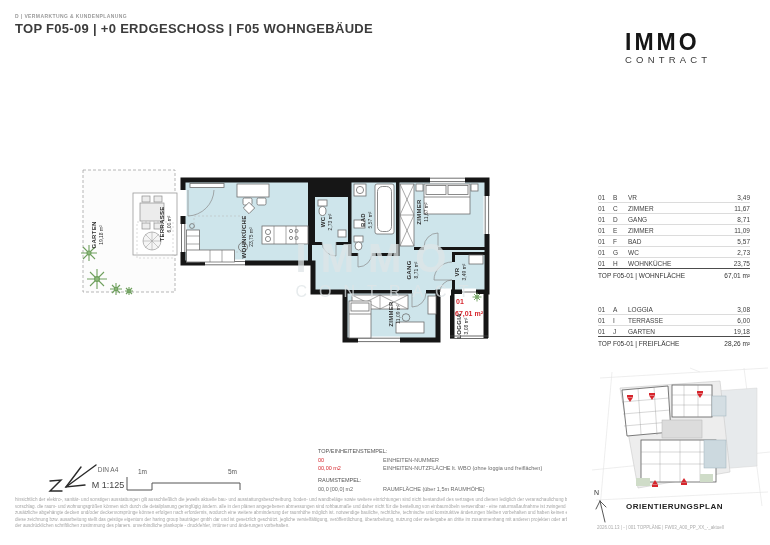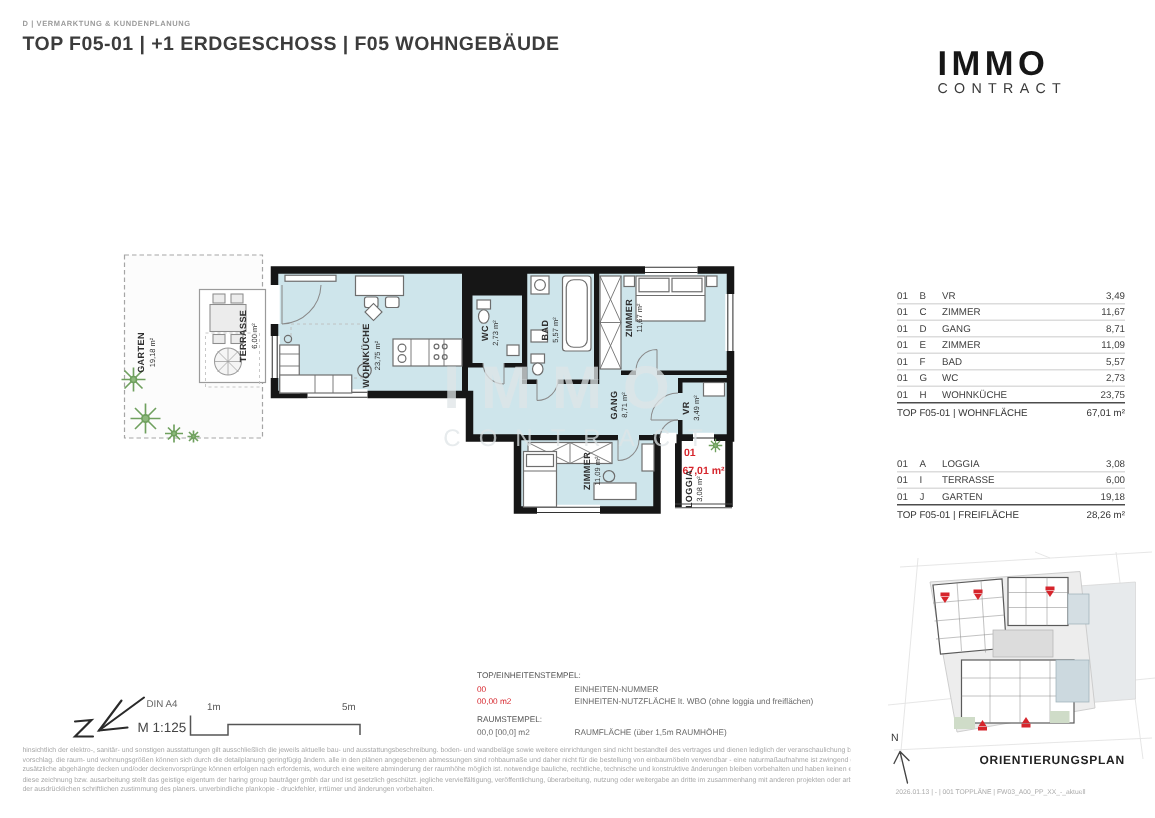--- a/index.html
+++ b/index.html
@@ -28,21 +28,21 @@
   .lrow{display:flex;}
   .lkey{width:65px;}
   .red{color:#d6252c;}
   .gap{height:4px;}
   
   .din1{left:88px;top:466px;width:40px;text-align:center;font-size:6.5px;color:#666;}
   .din2{left:84px;top:480px;width:48px;text-align:center;font-size:9px;color:#444;}
   .tick{font-size:6.5px;color:#555;}
   .tick1{left:138px;top:468px;} .tick2{left:228px;top:468px;}
   
-  .oplan-title{left:653px;top:502px;font-size:8px;font-weight:bold;color:#222;letter-spacing:.5px;text-align:center;}
+  .oplan-title{left:626px;top:502px;font-size:8px;font-weight:bold;color:#222;letter-spacing:.5px;text-align:center;}
   .oplan-cap{left:597px;top:525px;font-size:4.5px;color:#ababab;}
   .north-n{left:594px;top:489px;font-size:7px;color:#333;}
   
   .disclaimer{left:15px;top:497px;width:552px;font-size:4.6px;line-height:6.6px;color:#a6a6a6;}
   .disclaimer div{white-space:nowrap;overflow:hidden;}
   
   .rname{font-family:"Liberation Sans",sans-serif;font-size:6px;font-weight:bold;fill:#2e2e2e;letter-spacing:.3px;}
   .rarea{font-family:"Liberation Sans",sans-serif;font-size:5px;fill:#2e2e2e;}
   .stampnum,.stamparea{font-family:"Liberation Sans",sans-serif;font-size:7px;font-weight:bold;fill:#d6252c;}
   .wm1{font-family:"Liberation Sans",sans-serif;font-size:40px;font-weight:bold;letter-spacing:14px;fill:#dfe5e7;opacity:.75;}
@@ -312,21 +312,21 @@
             <path d="M-2.6,2 L2.6,2 L0,-2 Z"></path>
           </g>
       </g>
       <g stroke="#444" stroke-width="0.9" fill="none" stroke-linecap="round">
         <path d="M605,522 L600,501 M600,501 L596,509 M600,501 L606,507"></path>
       </g>
     </g>
   </svg>
 
   <div class="abs suptitle">D | VERMARKTUNG &amp; KUNDENPLANUNG</div>
-  <div class="abs title">TOP F05-01 | +1 ERDGESCHOSS | F05 WOHNGEBÄUDE</div>
+  <div class="abs title">TOP F05-09 | +0 ERDGESCHOSS | F05 WOHNGEBÄUDE</div>
 
   <div class="abs logo">
     <div class="word">IMMO</div>
     <div class="sub">CONTRACT</div>
   </div>
 
   <div class="abs area-table t1">
     <div class="rows">
       <div class="arow">
           <span class="c-nr">01</span>

